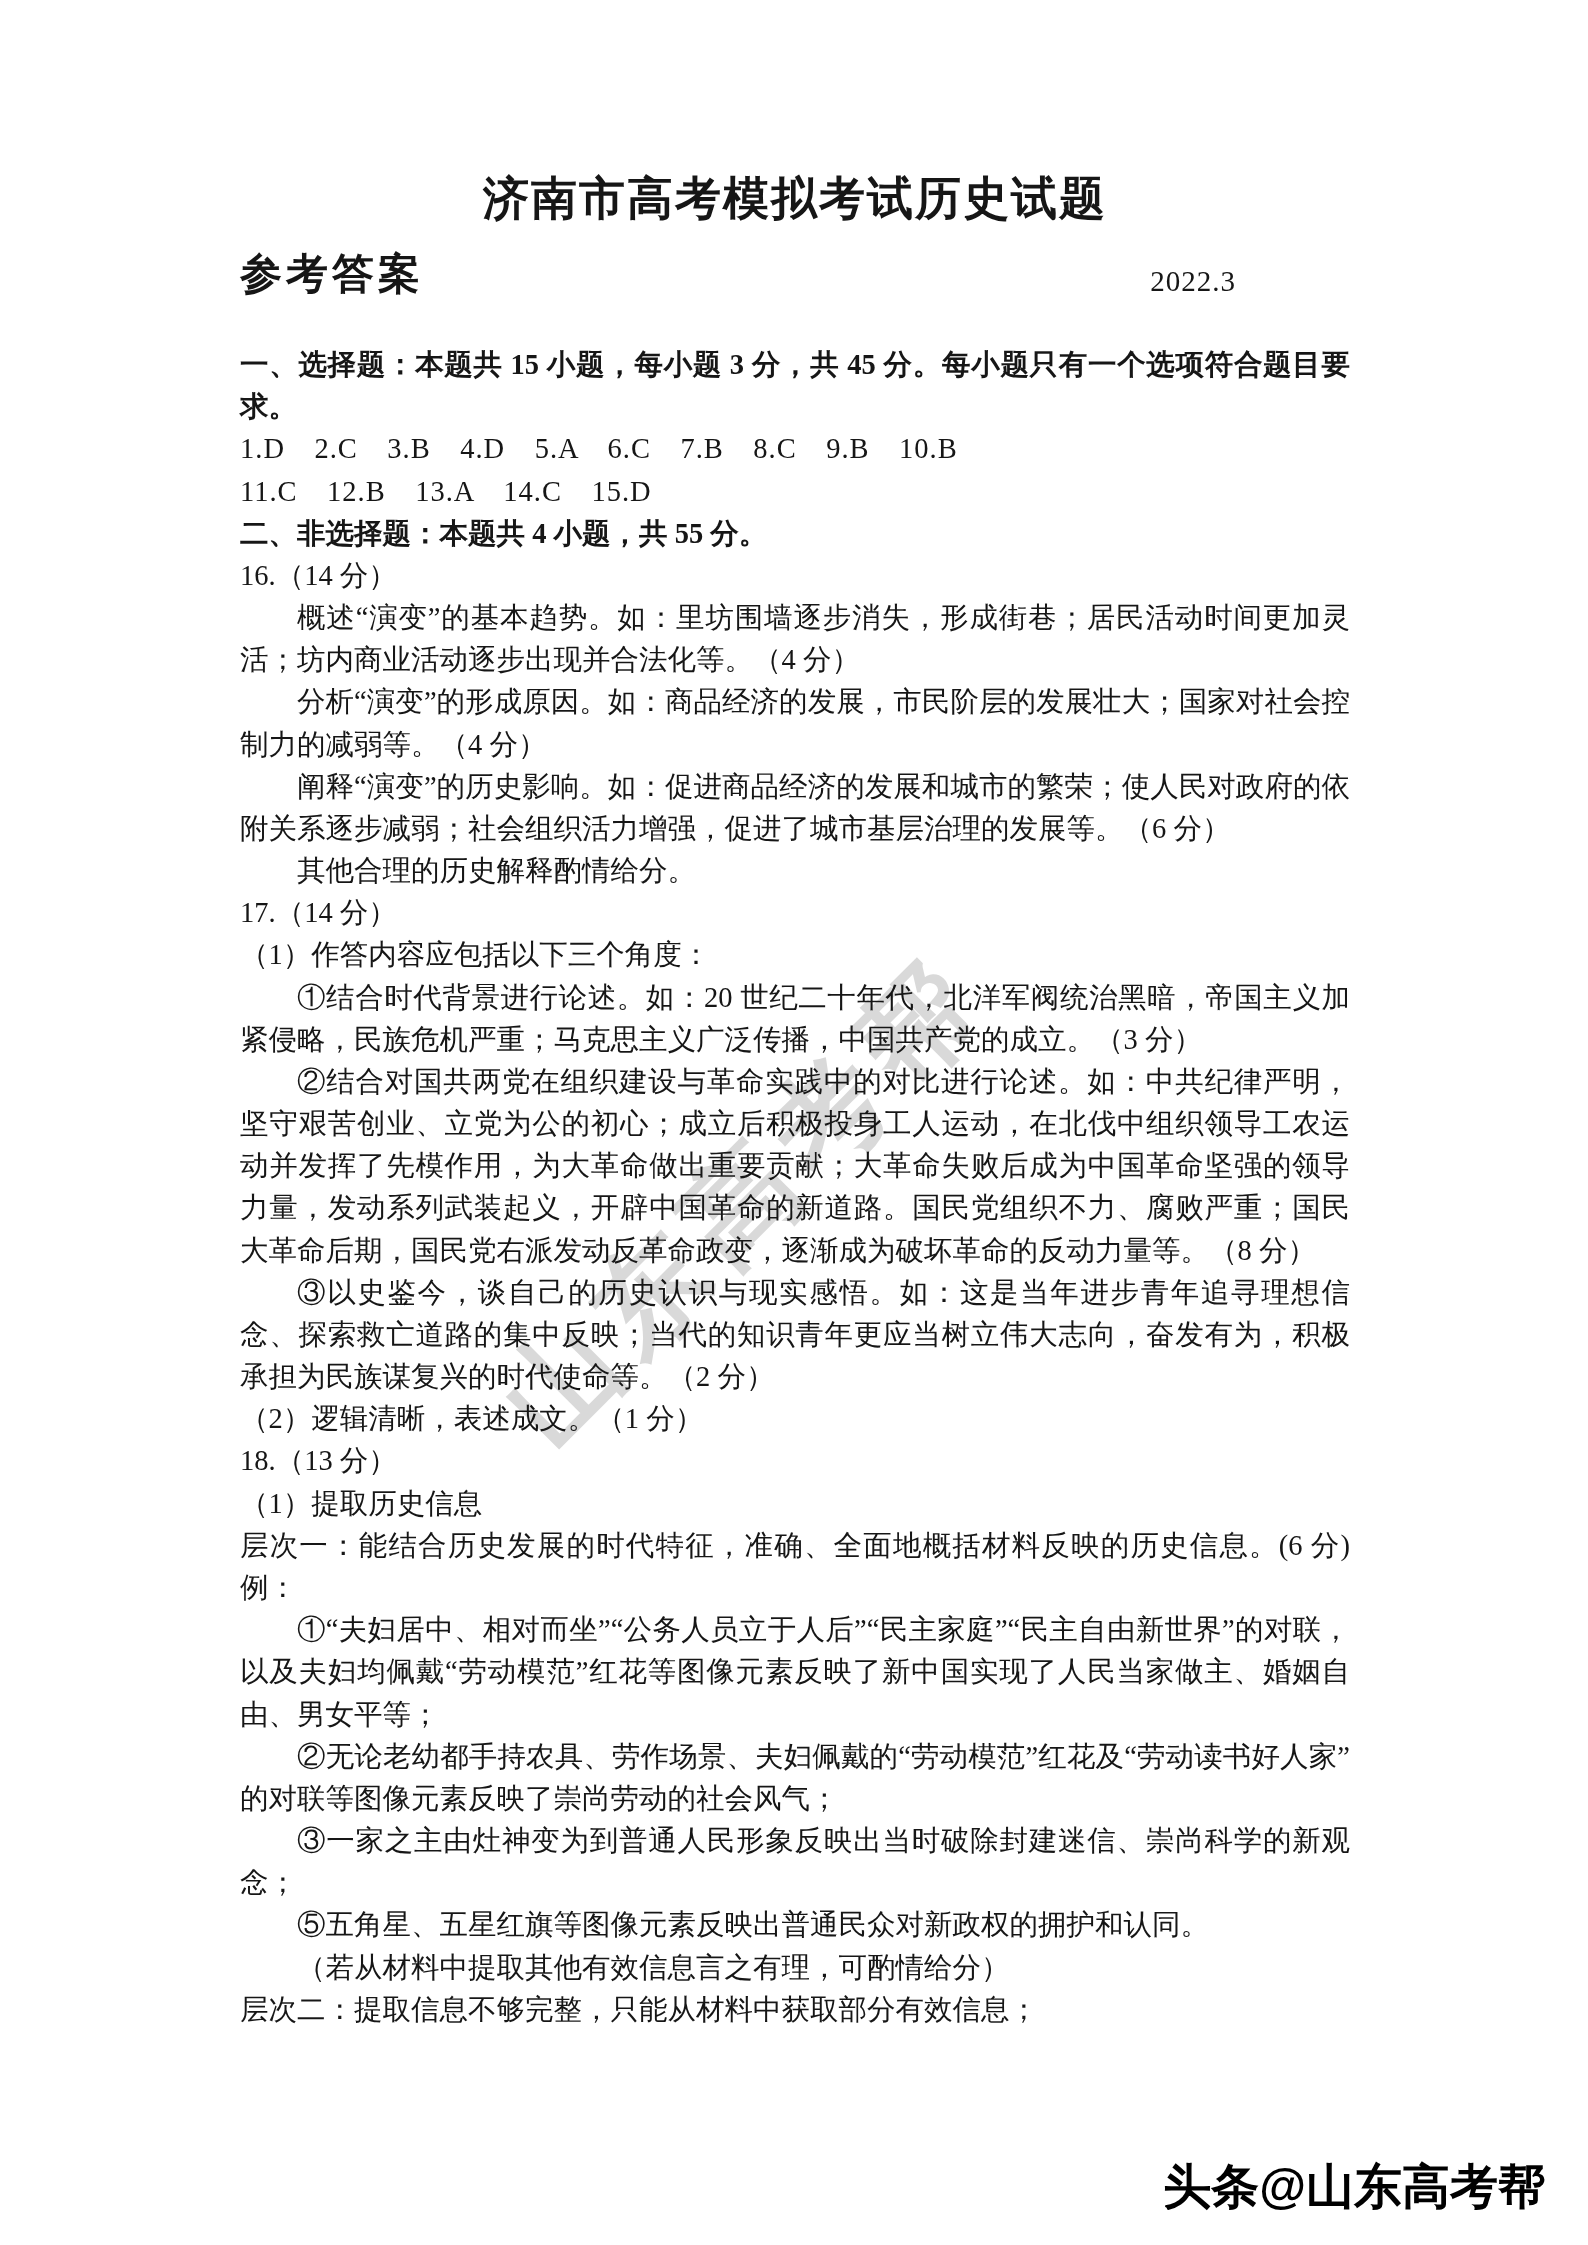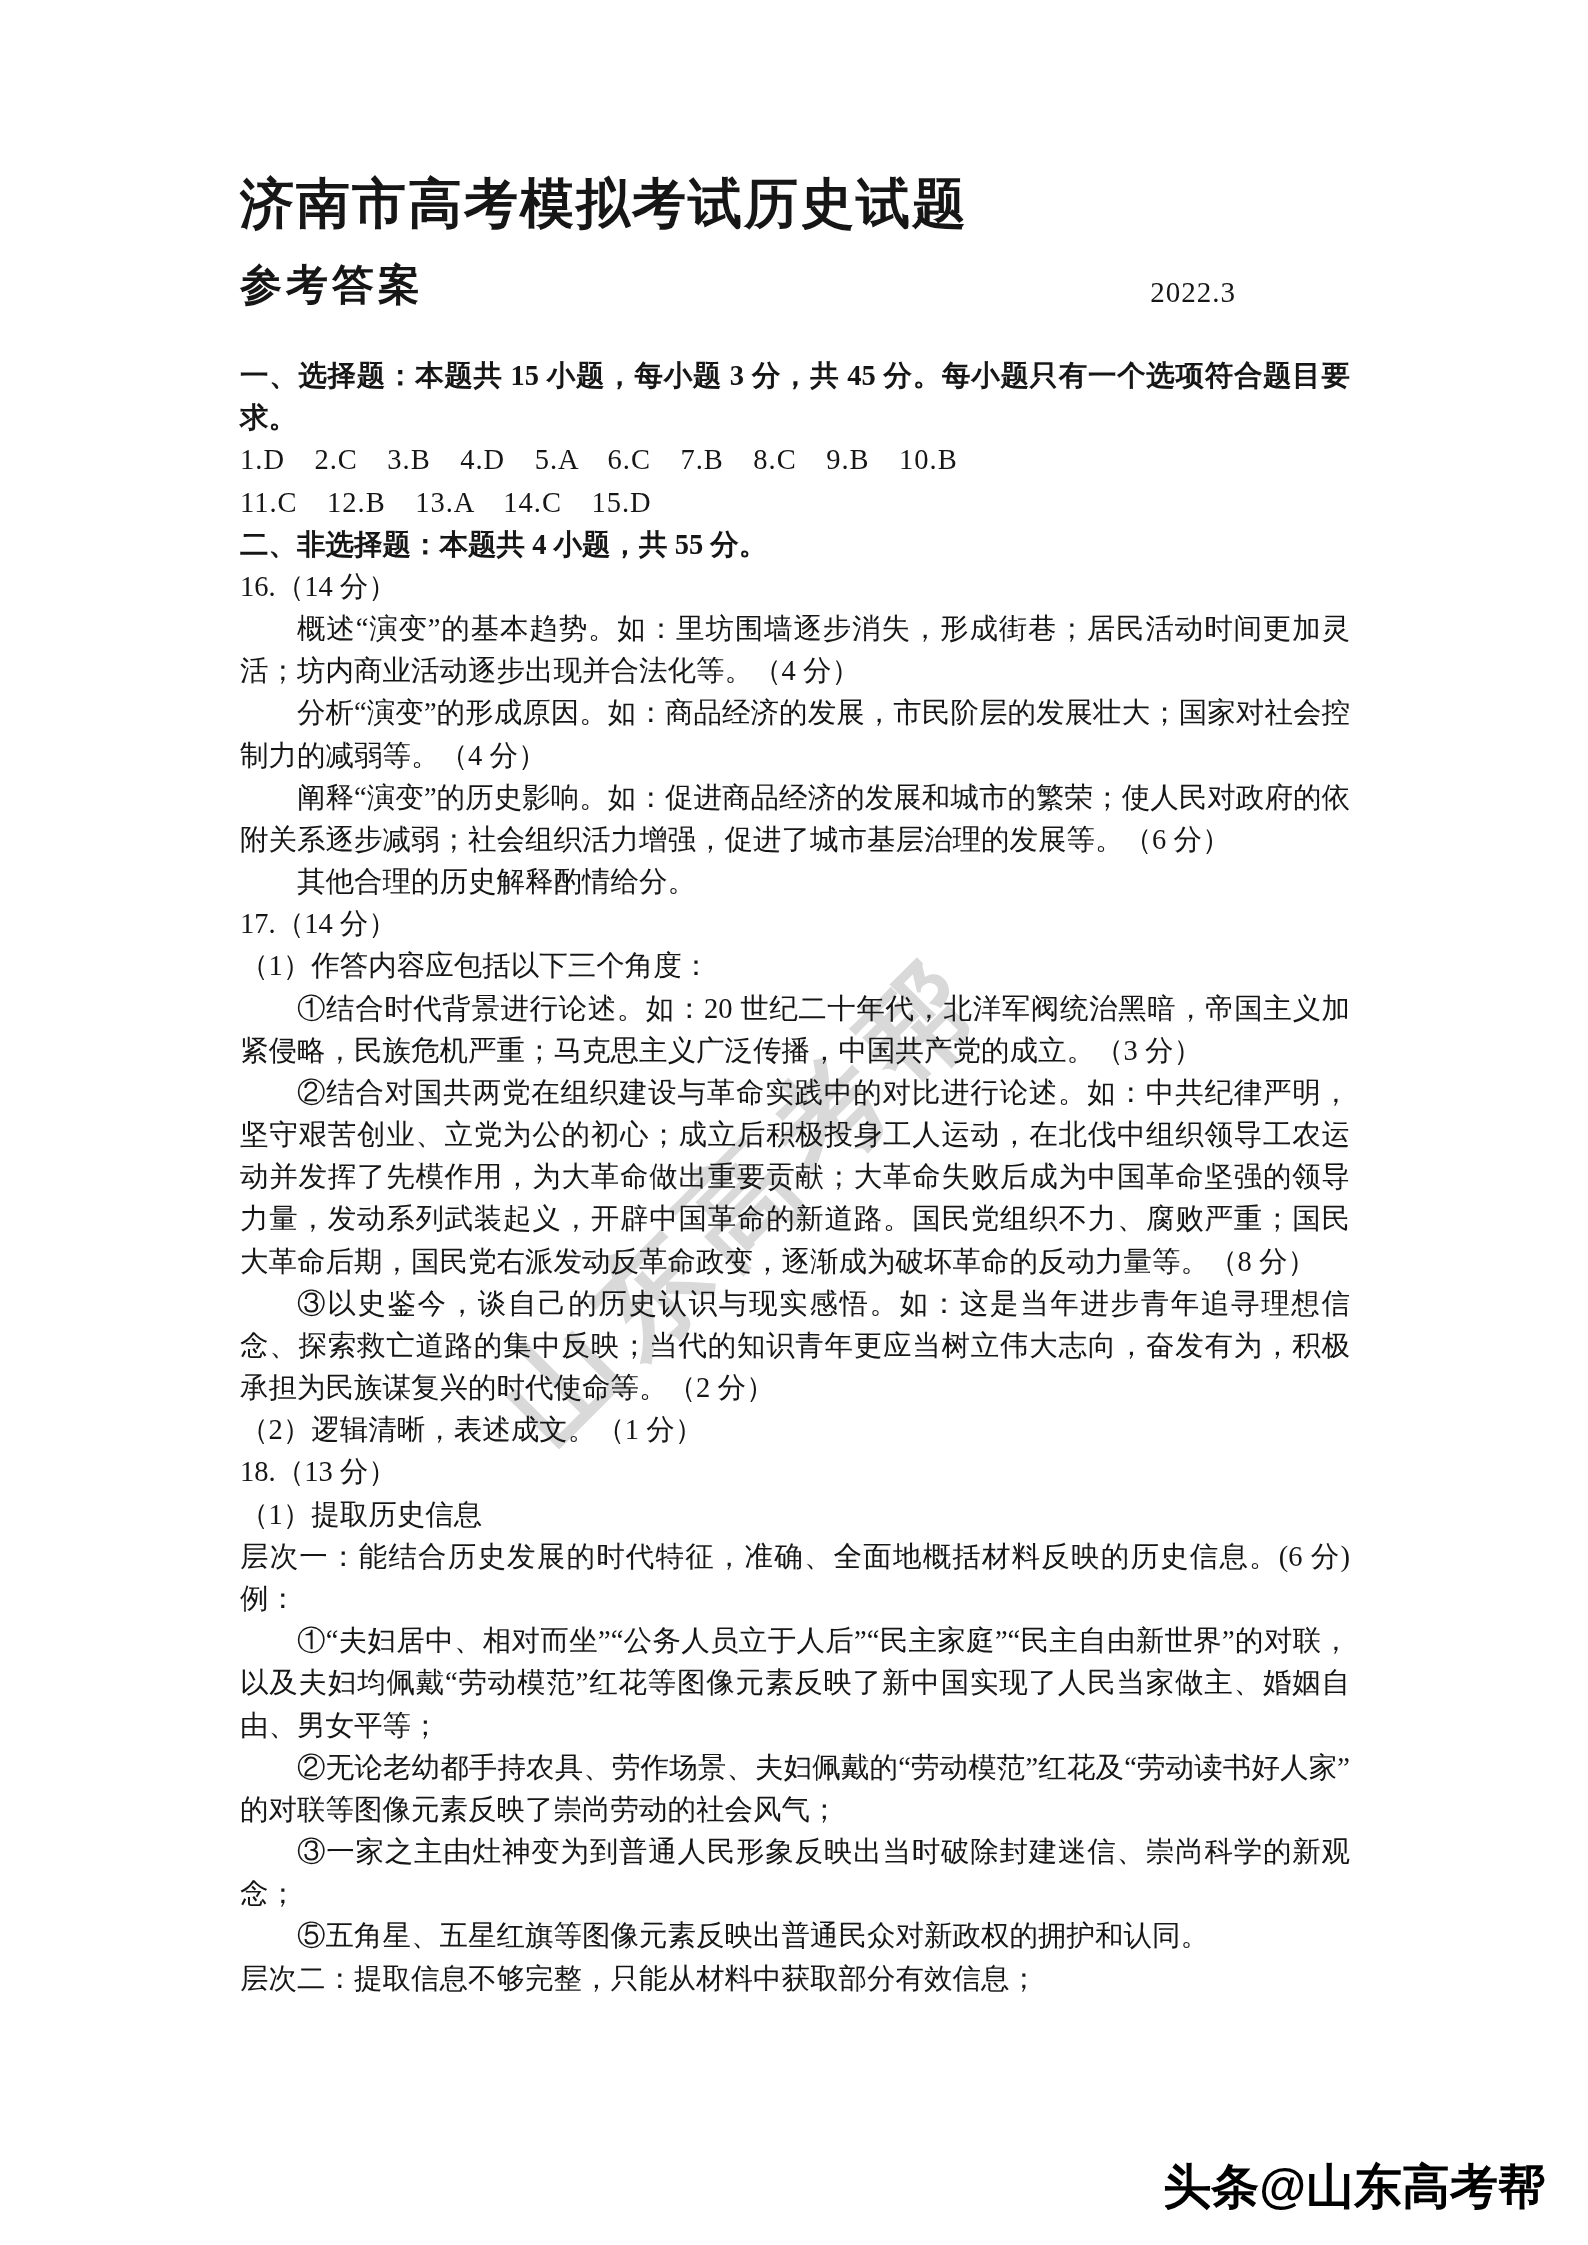--- a/index.html
+++ b/index.html
@@ -35,22 +35,23 @@
   .content {
     position: absolute;
     left: 240px;
     top: 168px;
     width: 1110px;
     z-index: 1;
   }
 
   .title {
     margin: 0 0 16px 0;
-    font-size: 54px;
+    font-size: 46px;
     font-weight: 700;
+    text-align: center;
     letter-spacing: 2px;
   }
 
   .subtitle-row {
     position: relative;
     margin: 0 0 42px 0;
     height: 56px;
   }
   .subtitle {
     font-size: 42px;
@@ -121,20 +122,21 @@
         <p class="para indent">②结合对国共两党在组织建设与革命实践中的对比进行论述。如：中共纪律严明，坚守艰苦创业、立党为公的初心；成立后积极投身工人运动，在北伐中组织领导工农运动并发挥了先模作用，为大革命做出重要贡献；大革命失败后成为中国革命坚强的领导力量，发动系列武装起义，开辟中国革命的新道路。国民党组织不力、腐败严重；国民大革命后期，国民党右派发动反革命政变，逐渐成为破坏革命的反动力量等。（8 分）</p>
         <p class="para indent">③以史鉴今，谈自己的历史认识与现实感悟。如：这是当年进步青年追寻理想信念、探索救亡道路的集中反映；当代的知识青年更应当树立伟大志向，奋发有为，积极承担为民族谋复兴的时代使命等。（2 分）</p>
         <p class="para normal">（2）逻辑清晰，表述成文。（1 分）</p>
         <p class="para normal">18.（13 分）</p>
         <p class="para normal">（1）提取历史信息</p>
         <p class="para normal">层次一：能结合历史发展的时代特征，准确、全面地概括材料反映的历史信息。(6 分) 例：</p>
         <p class="para indent">①“夫妇居中、相对而坐”“公务人员立于人后”“民主家庭”“民主自由新世界”的对联，以及夫妇均佩戴“劳动模范”红花等图像元素反映了新中国实现了人民当家做主、婚姻自由、男女平等；</p>
         <p class="para indent">②无论老幼都手持农具、劳作场景、夫妇佩戴的“劳动模范”红花及“劳动读书好人家” 的对联等图像元素反映了崇尚劳动的社会风气；</p>
         <p class="para indent">③一家之主由灶神变为到普通人民形象反映出当时破除封建迷信、崇尚科学的新观念；</p>
         <p class="para indent">⑤五角星、五星红旗等图像元素反映出普通民众对新政权的拥护和认同。</p>
+        <p class="para indent">（若从材料中提取其他有效信息言之有理，可酌情给分）</p>
         <p class="para normal">层次二：提取信息不够完整，只能从材料中获取部分有效信息；</p>
       </div>
 
   </div>
 
   <div class="wm-footer">头条@山东高考帮</div>
 
 </div>
 
 </body></html>

